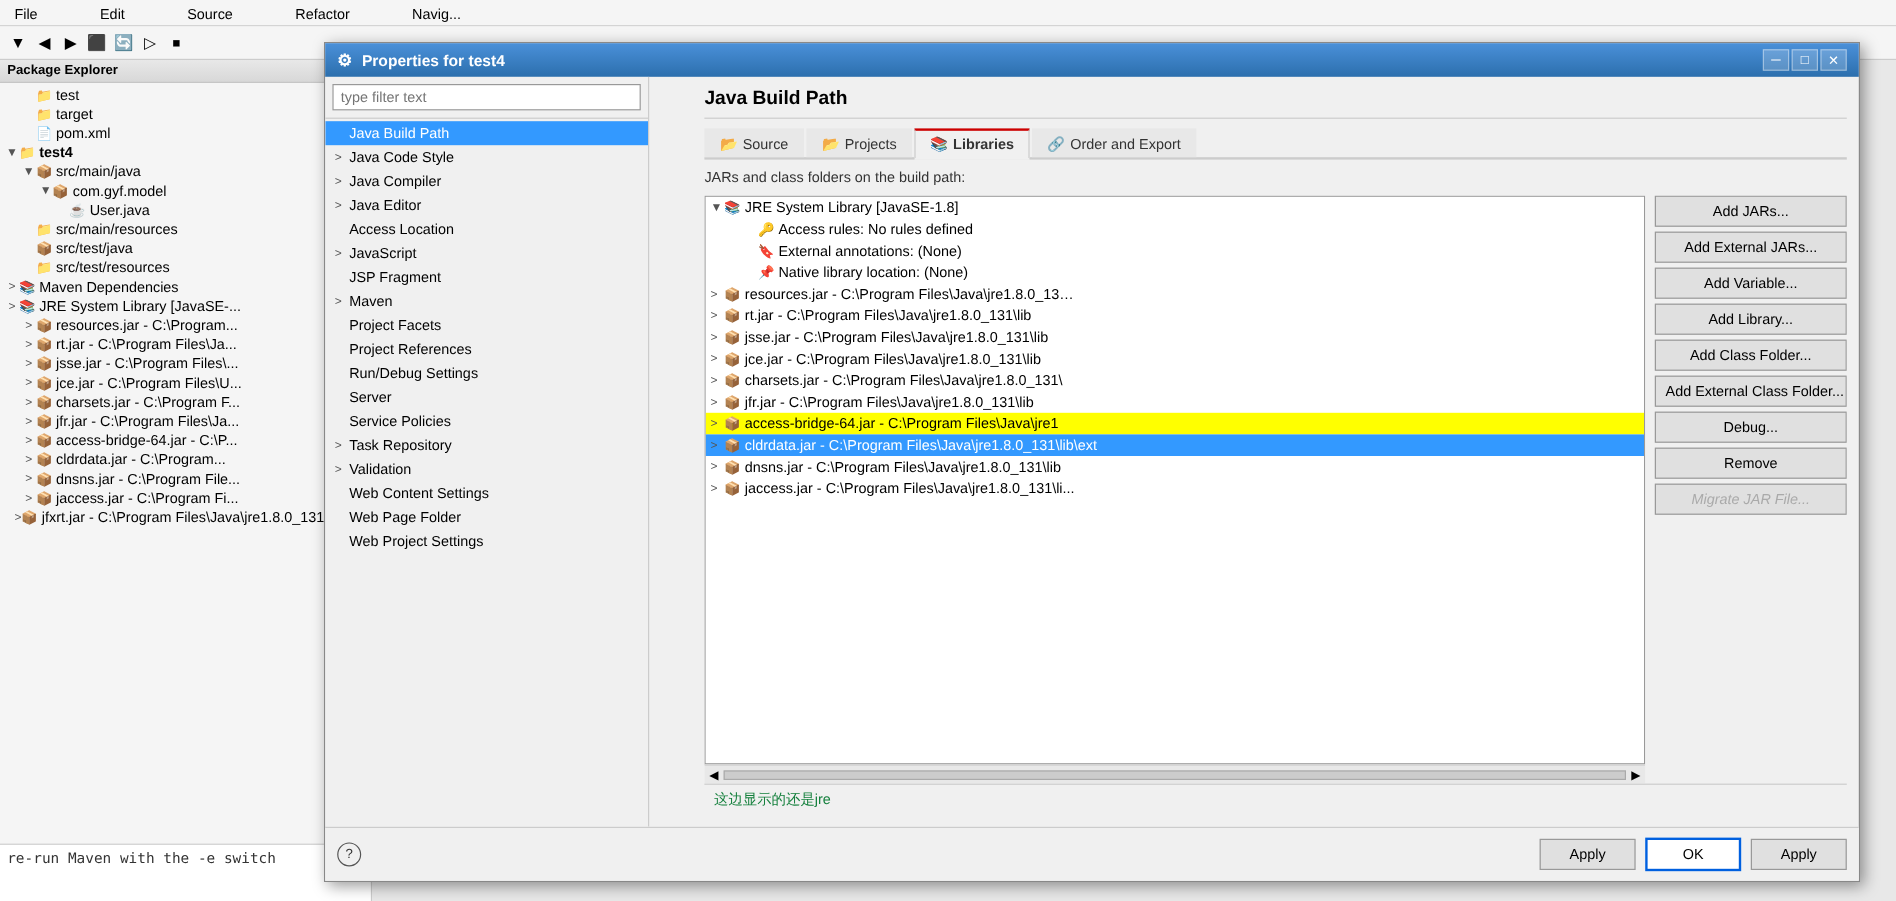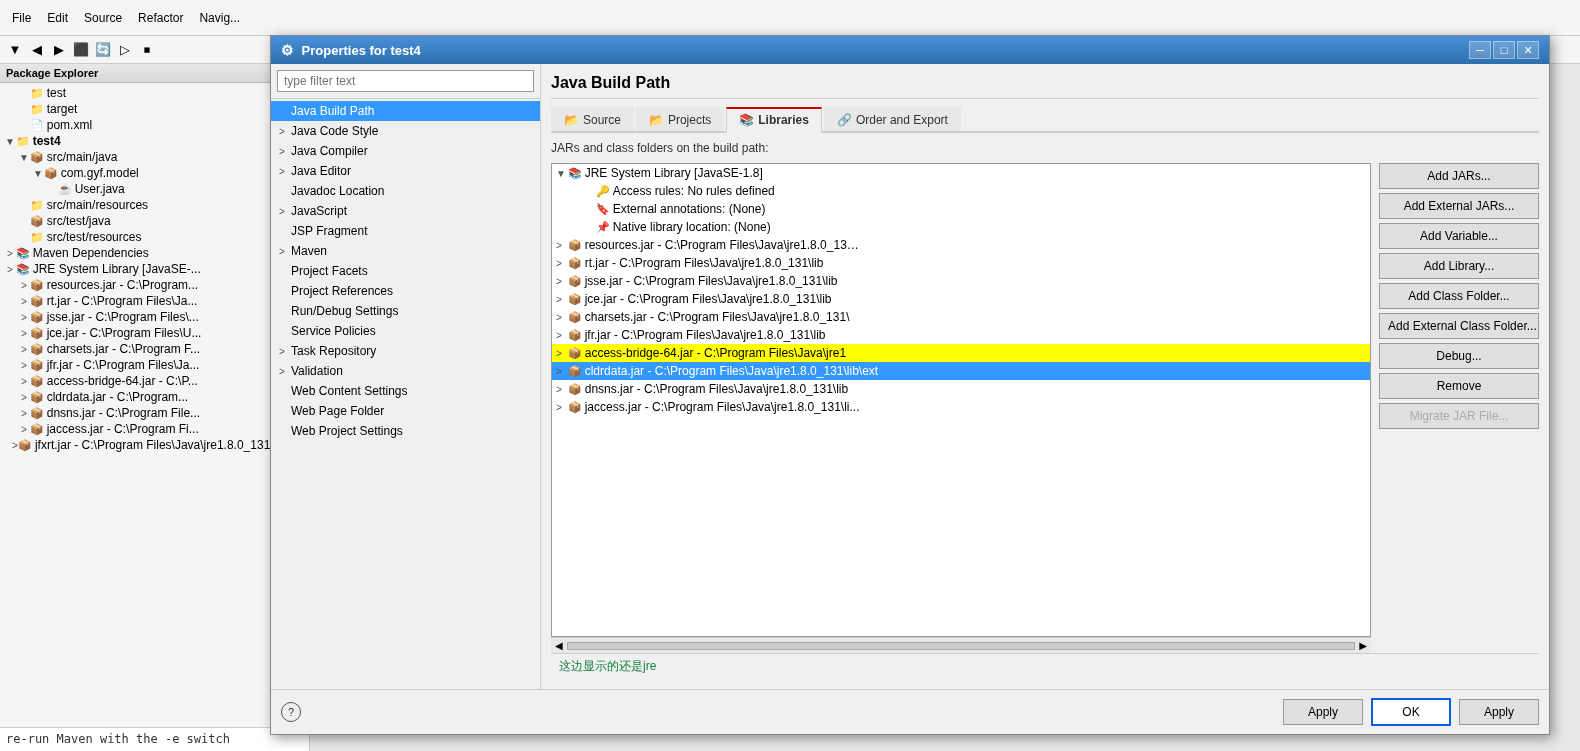--- a/index.html
+++ b/index.html
@@ -9,26 +9,27 @@
     .eclipse-window {
       display: flex;
       flex-direction: column;
       width: 1580px;
       height: 751px;
       background: #f5f5f5;
     }
 
     .menu-bar {
       background: #f5f5f5;
-      height: 36px;
-      display: flex;
-      align-items: center;
+      height: 22px;
+      display: flex;
+      align-items: flex-end;
       padding: 0 4px;
       border-bottom: 1px solid #ccc;
       font-size: 12px;
+      gap: 36px;
     }
     .menu-item { padding: 2px 8px; cursor: pointer; color: #000; }
 
     .toolbar {
       background: #f5f5f5;
       height: 28px;
       display: flex;
       align-items: center;
       padding: 0 4px;
       border-bottom: 1px solid #ccc;
@@ -79,21 +80,21 @@
       white-space: nowrap;
     }
     .tree-indent { display: inline-block; }
     .tree-toggle { width: 12px; text-align: center; font-size: 10px; color: #555; cursor: pointer; }
     .tree-icon { margin-right: 3px; font-size: 11px; }
     .tree-label { font-size: 12px; }
     .tree-label.bold { font-weight: bold; }
 
     
     .bottom-area {
-      height: 24px;
+      height: 48px;
       background: #fff;
       border-top: 1px solid #ccc;
       padding: 4px 6px;
       font-size: 12px;
       font-family: monospace;
       color: #333;
       overflow: hidden;
     }
 
     
@@ -125,20 +126,21 @@
     .dialog-title-btn {
       width: 22px; height: 18px; background: rgba(255,255,255,0.2);
       border: 1px solid rgba(255,255,255,0.4); color: white;
       cursor: pointer; font-size: 11px; display: flex; align-items: center; justify-content: center;
     }
 
     .dialog-body {
       display: flex;
       flex: 1;
       overflow: hidden;
+      gap: 36px;
     }
 
     
     .dialog-left {
       width: 270px;
       background: #f0f0f0;
       border-right: 1px solid #ccc;
       display: flex;
       flex-direction: column;
     }
@@ -263,21 +265,21 @@
     }
     .lib-btn {
       padding: 5px 8px;
       background: #e0e0e0;
       border: 1px solid #999;
       cursor: pointer;
       font-size: 12px;
       text-align: center;
       white-space: nowrap;
     }
-    .lib-btn.disabled { color: #aaa; cursor: default; }
+    .lib-btn.disabled { color: #aaa; cursor: default; font-style: italic; }
 
     
     .lib-tree-scroll-h {
       height: 16px;
       background: #e8e8e8;
       border-top: 1px solid #ccc;
       display: flex;
       align-items: center;
       font-size: 10px;
       padding: 0 4px;
@@ -537,21 +539,21 @@
       <span class="si-label">Java Compiler</span>
     </div>
             <div class="settings-item">
       <span class="tree-indent" style="width:0px"></span>
       <span class="si-toggle">&gt;</span>
       <span class="si-label">Java Editor</span>
     </div>
             <div class="settings-item">
       <span class="tree-indent" style="width:0px"></span>
       <span class="si-toggle"></span>
-      <span class="si-label">Javadoc Location</span>
+      <span class="si-label">Access Location</span>
     </div>
             <div class="settings-item">
       <span class="tree-indent" style="width:0px"></span>
       <span class="si-toggle">&gt;</span>
       <span class="si-label">JavaScript</span>
     </div>
             <div class="settings-item">
       <span class="tree-indent" style="width:0px"></span>
       <span class="si-toggle"></span>
       <span class="si-label">JSP Fragment</span>
@@ -568,20 +570,25 @@
     </div>
             <div class="settings-item">
       <span class="tree-indent" style="width:0px"></span>
       <span class="si-toggle"></span>
       <span class="si-label">Project References</span>
     </div>
             <div class="settings-item">
       <span class="tree-indent" style="width:0px"></span>
       <span class="si-toggle"></span>
       <span class="si-label">Run/Debug Settings</span>
+    </div>
+            <div class="settings-item">
+      <span class="tree-indent" style="width:0px"></span>
+      <span class="si-toggle"></span>
+      <span class="si-label">Server</span>
     </div>
             <div class="settings-item">
       <span class="tree-indent" style="width:0px"></span>
       <span class="si-toggle"></span>
       <span class="si-label">Service Policies</span>
     </div>
             <div class="settings-item">
       <span class="tree-indent" style="width:0px"></span>
       <span class="si-toggle">&gt;</span>
       <span class="si-label">Task Repository</span>

